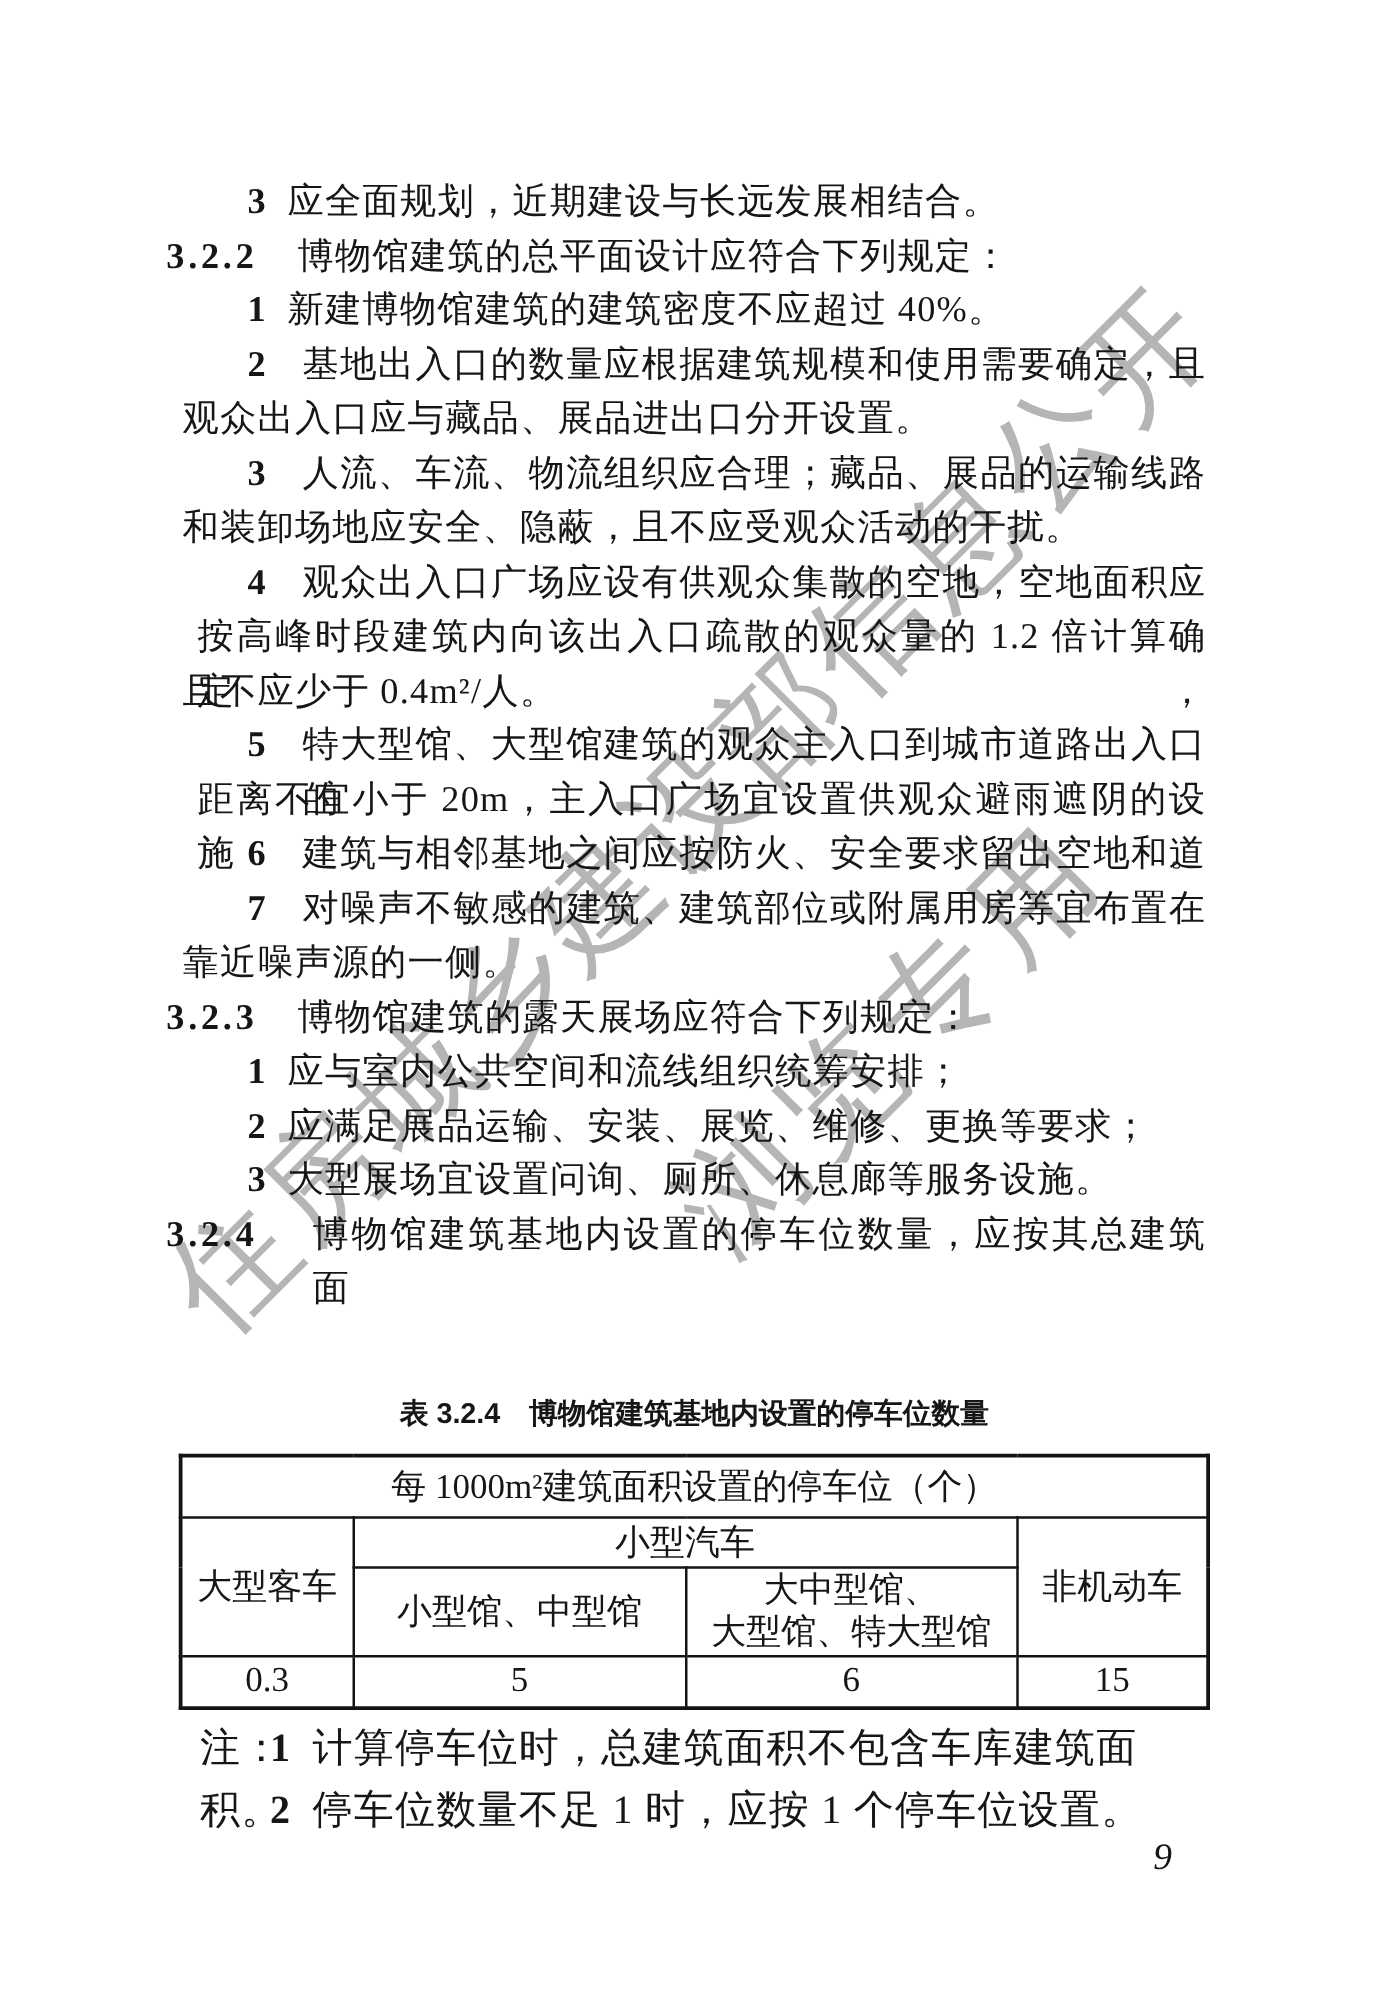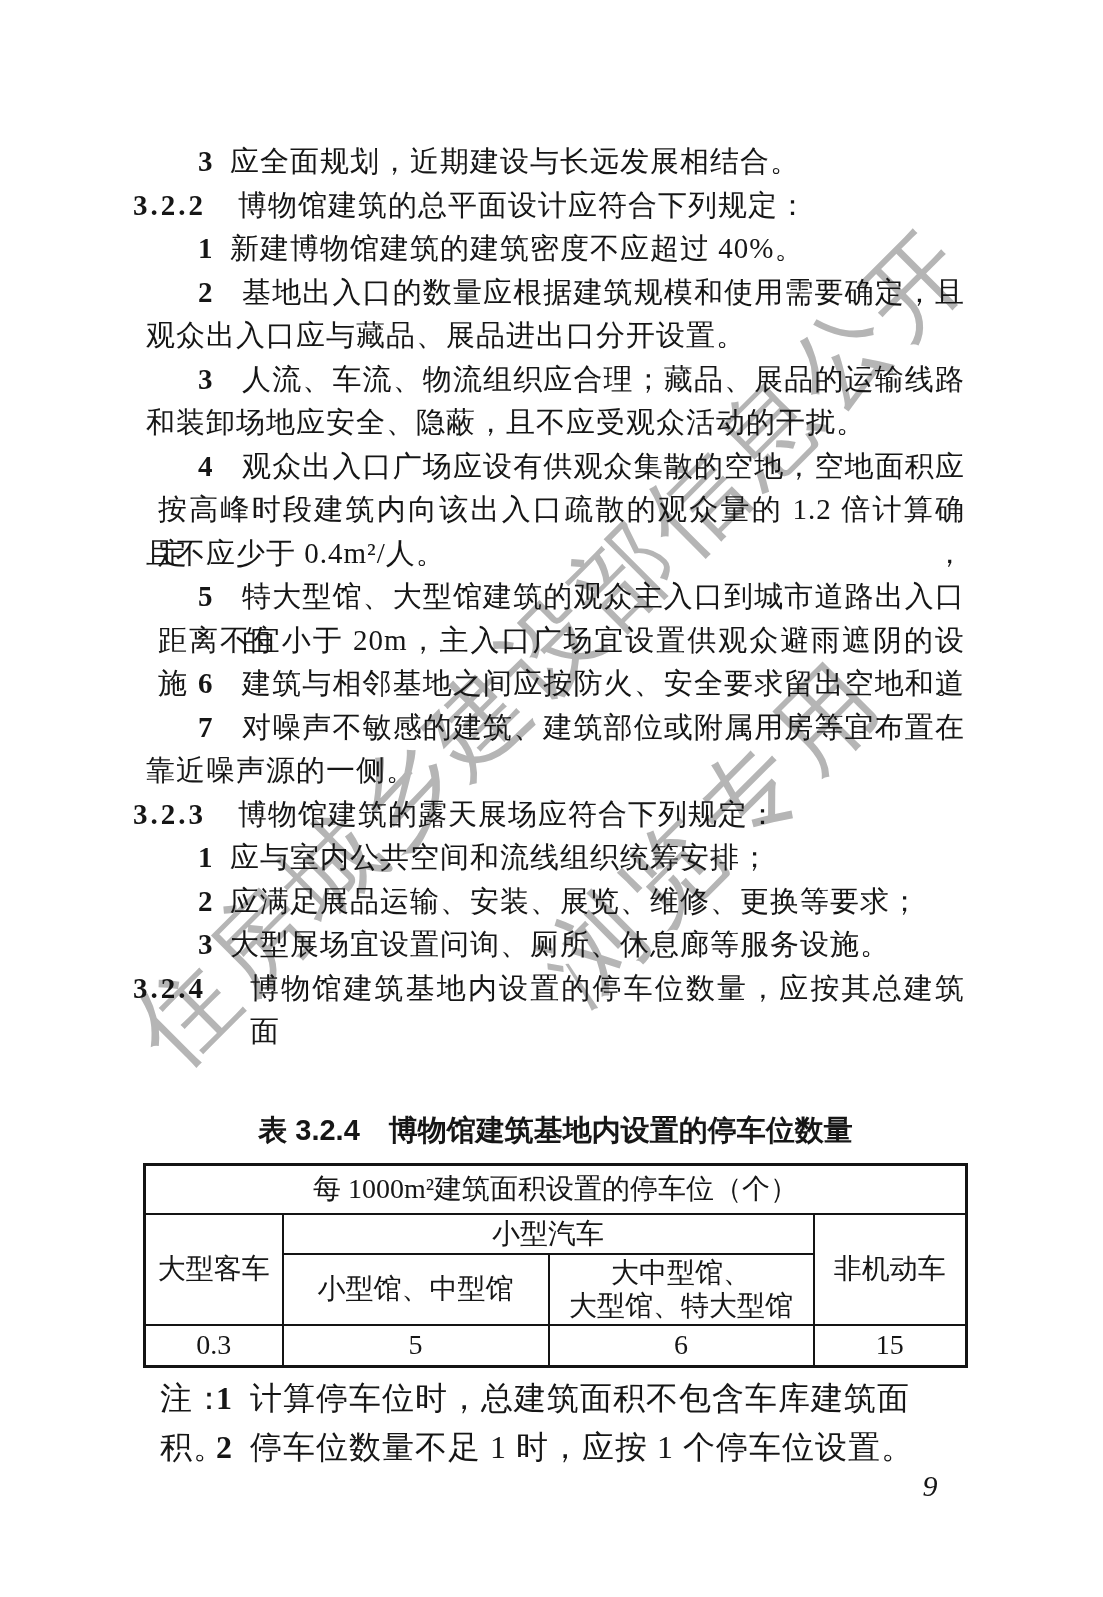--- a/index.html
+++ b/index.html
@@ -20,21 +20,21 @@
   .ln .inum{position:absolute;left:52px;top:0;font-weight:bold;}
   .ln .snum{position:absolute;left:-13px;top:0;font-weight:bold;letter-spacing:3px;}
   .ln .t-item{display:block;padding-left:84px;}
   .ln .t-sect{display:block;padding-left:92px;}
   .ln .t-cont{display:block;}
   .ln.just .t-item,.ln.just .t-sect,.ln.just .t-cont{
       text-align:justify;text-align-last:justify;margin-left:12px;}
 
   
   .tbl-title{position:absolute;left:146px;top:1108px;width:819px;height:44px;line-height:44px;
-      text-align:center;font-weight:bold;font-size:29px;z-index:2;
+      text-align:center;font-weight:bold;font-size:23px;z-index:2;
       font-family:"Liberation Sans","DejaVu Sans",sans-serif;}
   table.t324{position:absolute;left:143px;top:1163px;width:822px;border-collapse:collapse;
       table-layout:fixed;z-index:2;background:transparent;}
   table.t324 td{border:2px solid #141414;text-align:center;vertical-align:middle;
       font-size:28px;padding:0;color:#161616;}
   table.t324{border:3px solid #141414;}
   td.thick-top{border-top:3px solid #141414;}
   .c3l{line-height:33px;}
 
   

